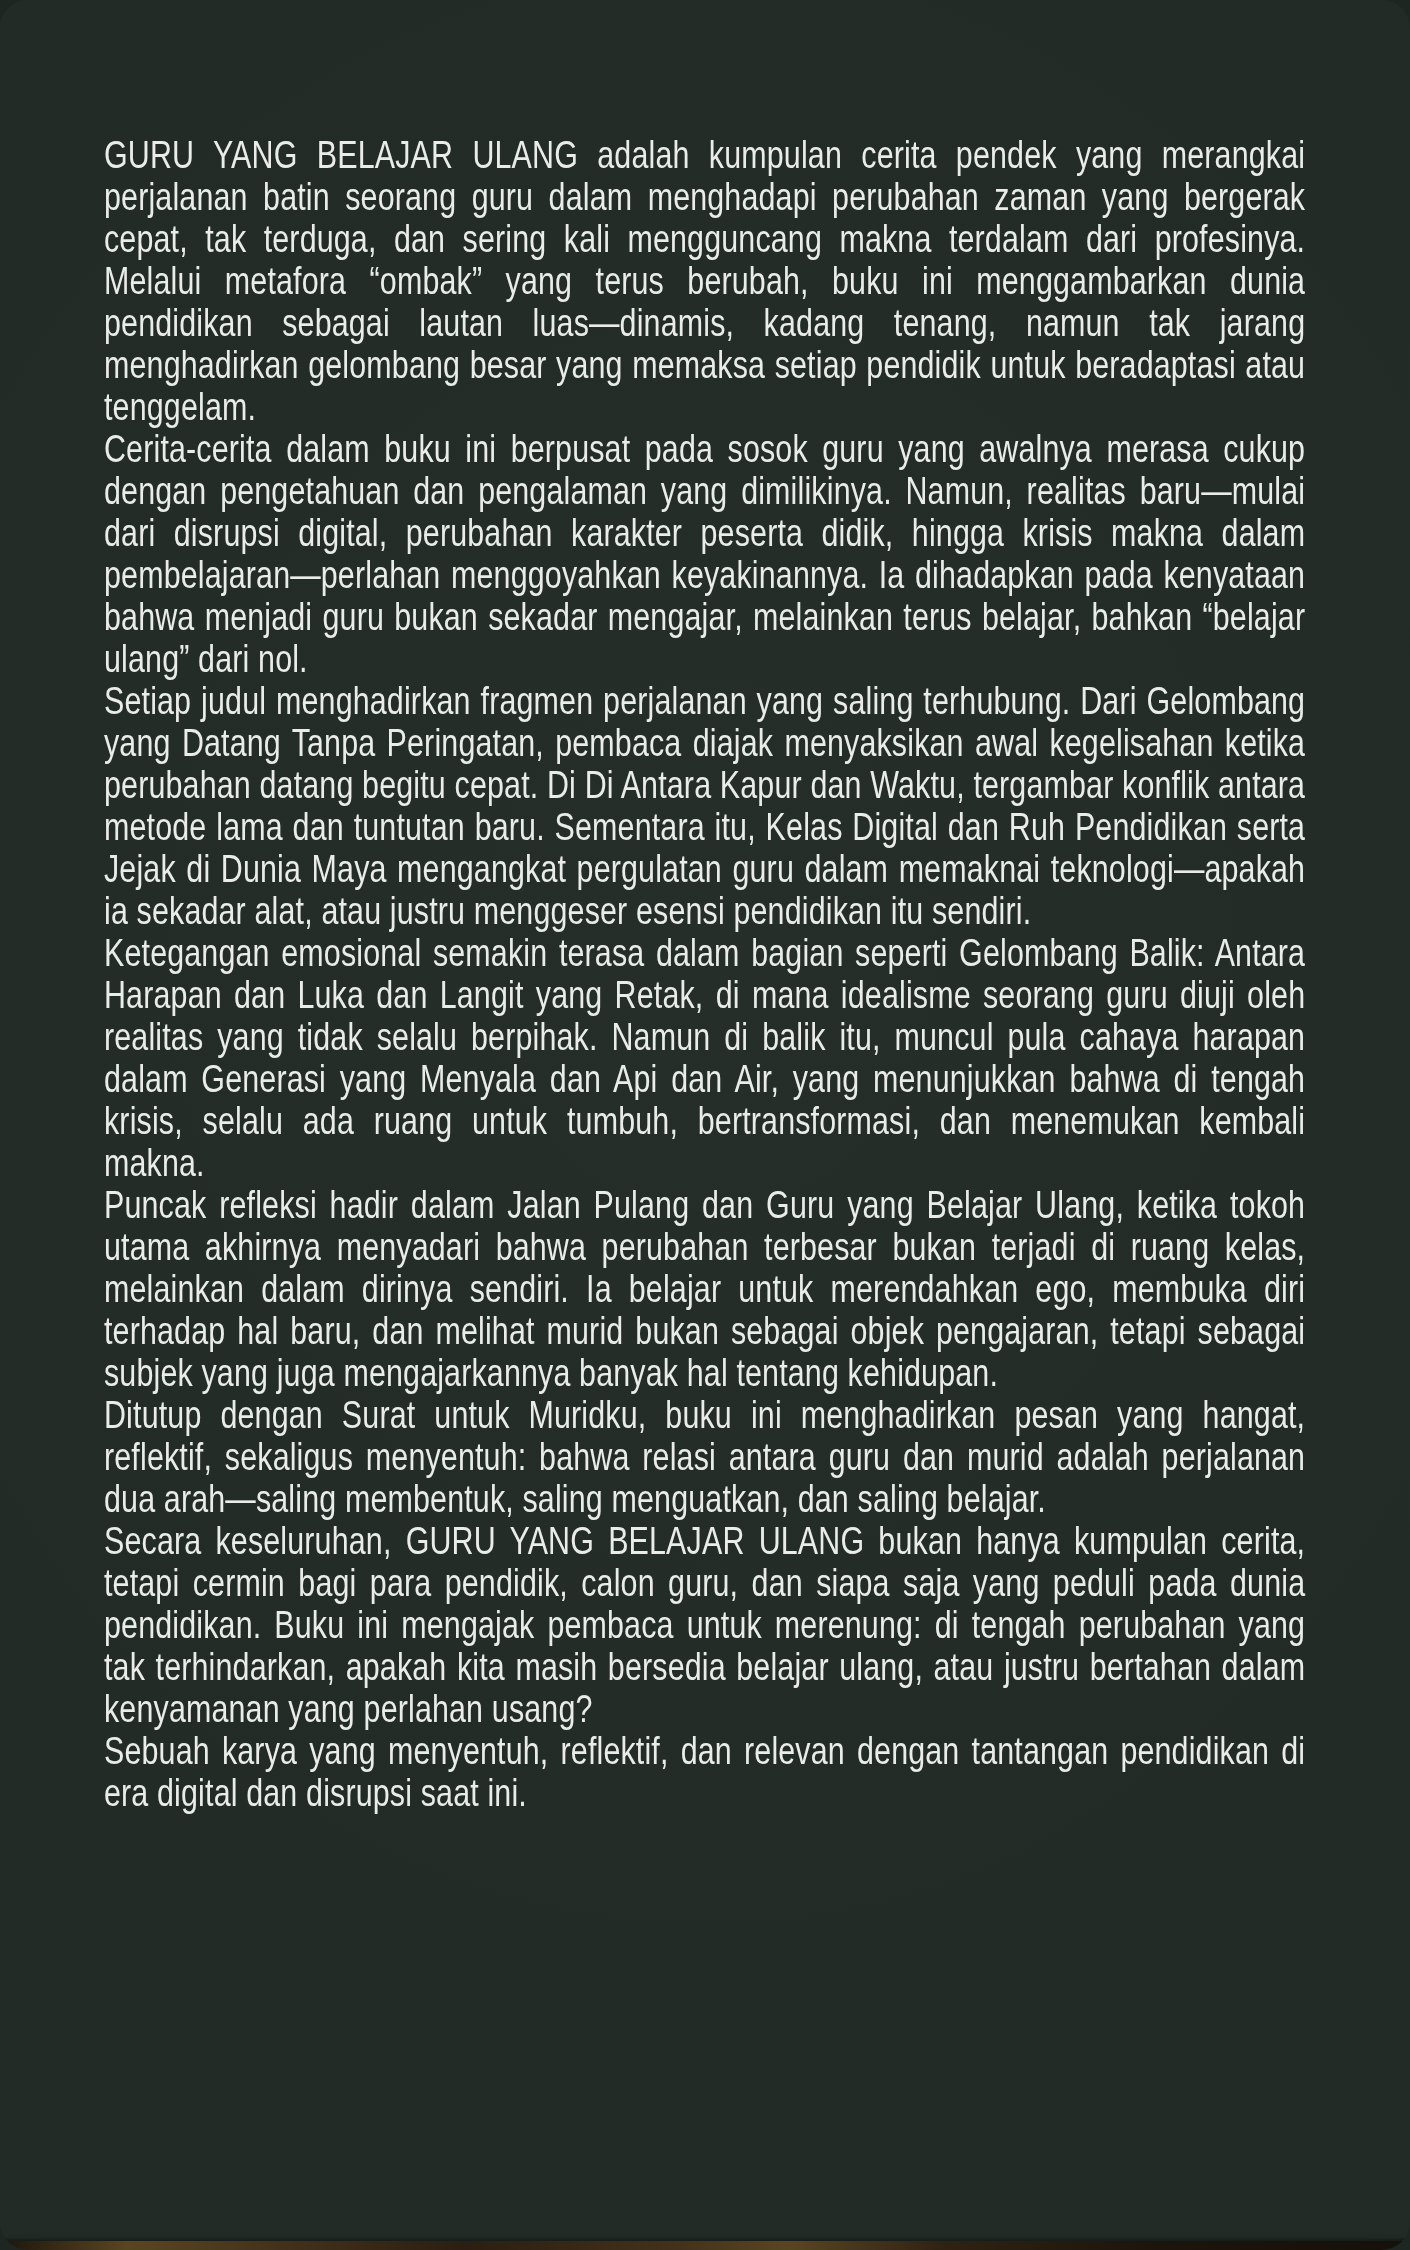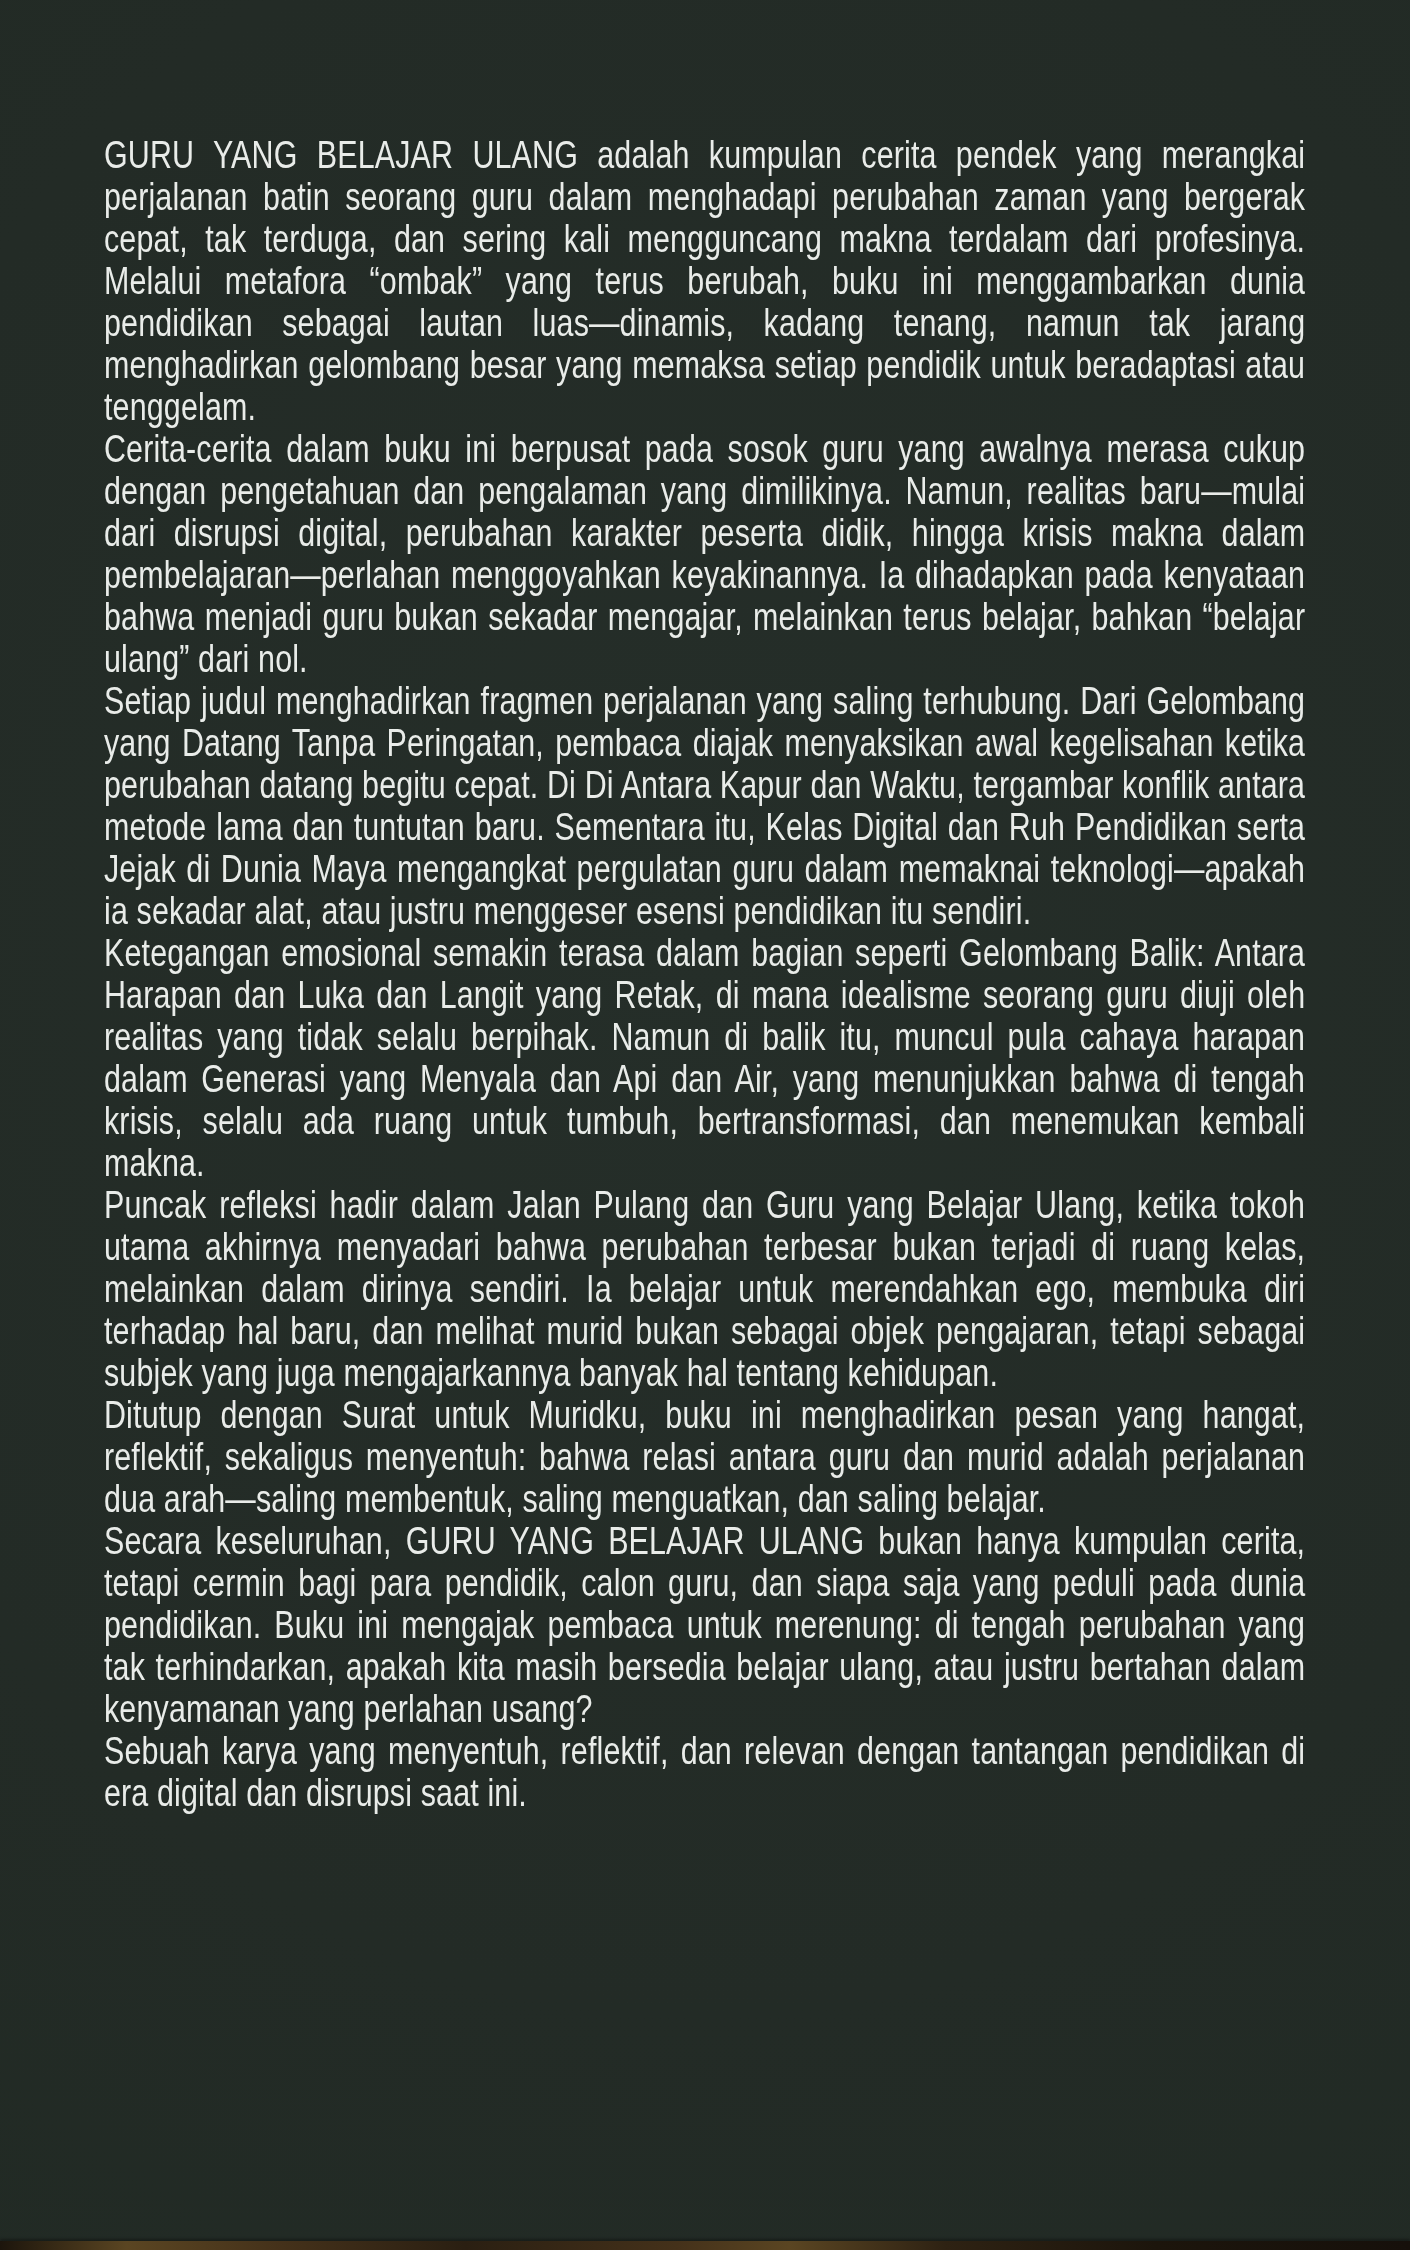--- a/index.html
+++ b/index.html
@@ -19,20 +19,21 @@
     position: relative;
     width: 1410px;
     height: 2250px;
     overflow: hidden;
     background:
       radial-gradient(130% 95% at 50% 42%,
         #252e29 0%,
         var(--background) 50%,
         #212a24 80%,
         #1f2722 100%);
+    border-radius: 28px;
   }
   
   .synopsis {
     position: absolute;
     left: 104px;
     top: 134px;
     width: 1540px;
     transform: scaleX(0.78);
     transform-origin: 0 0;
     font-family: "Liberation Sans", "DejaVu Sans", sans-serif;

